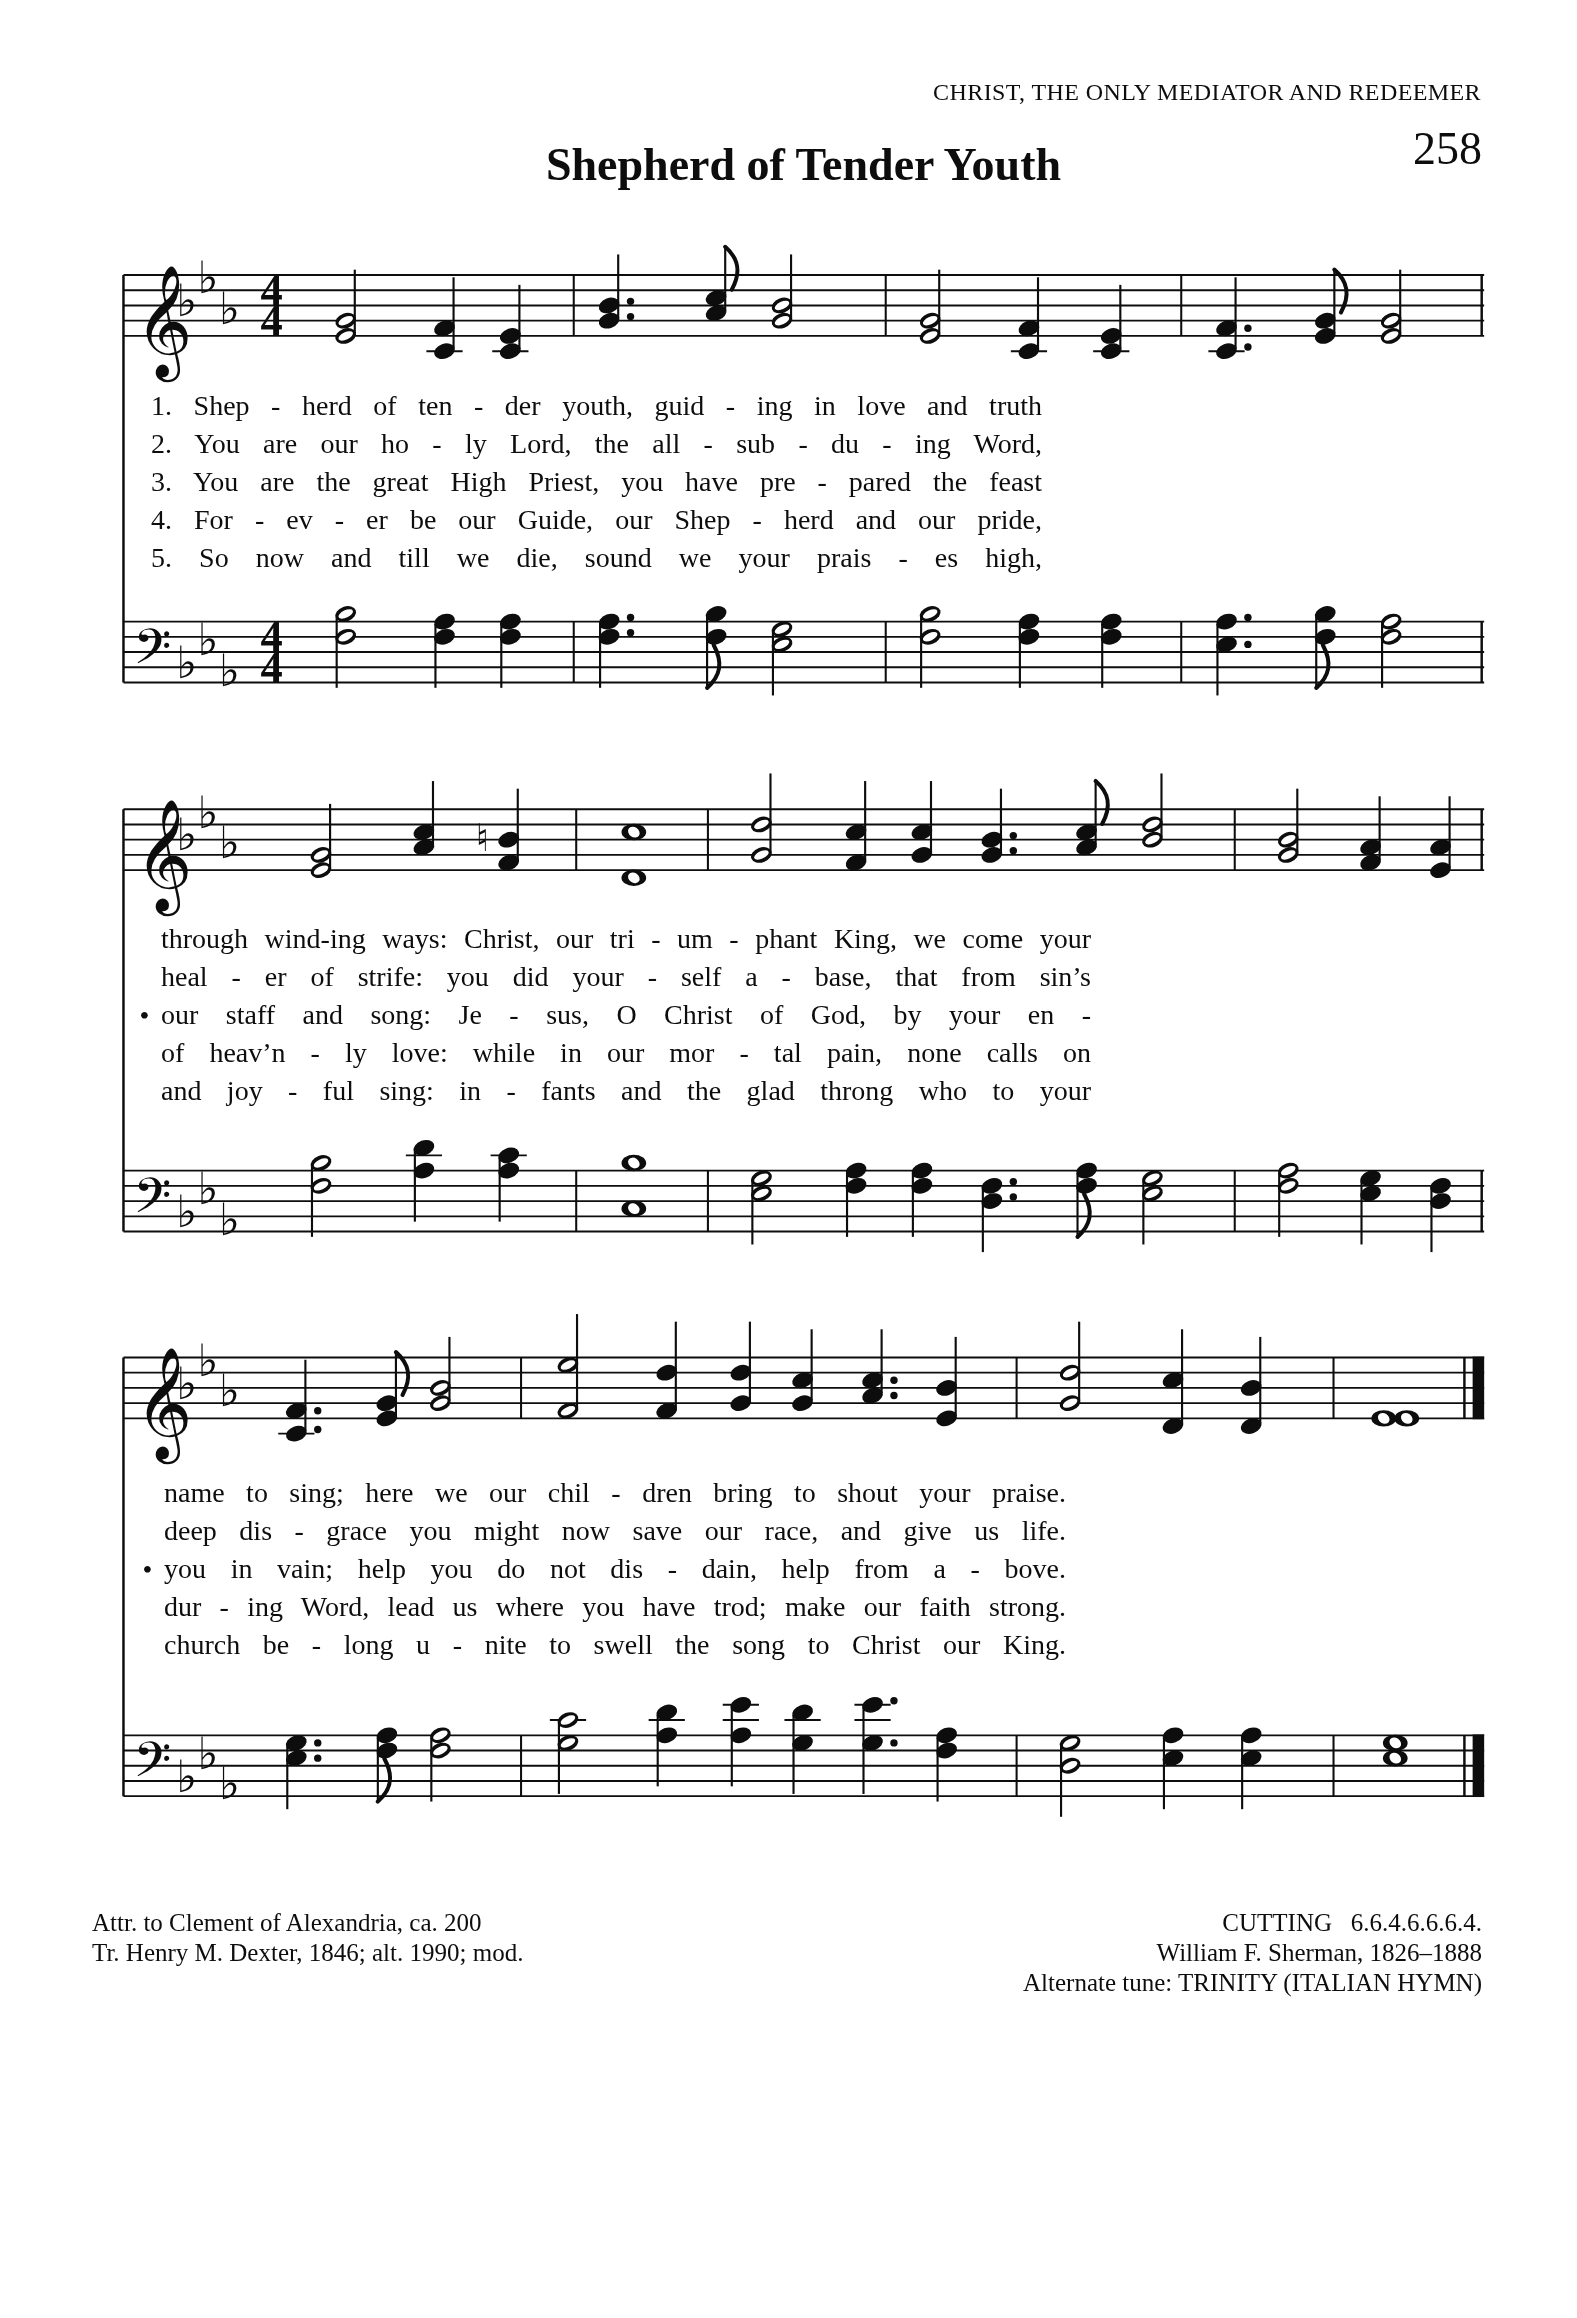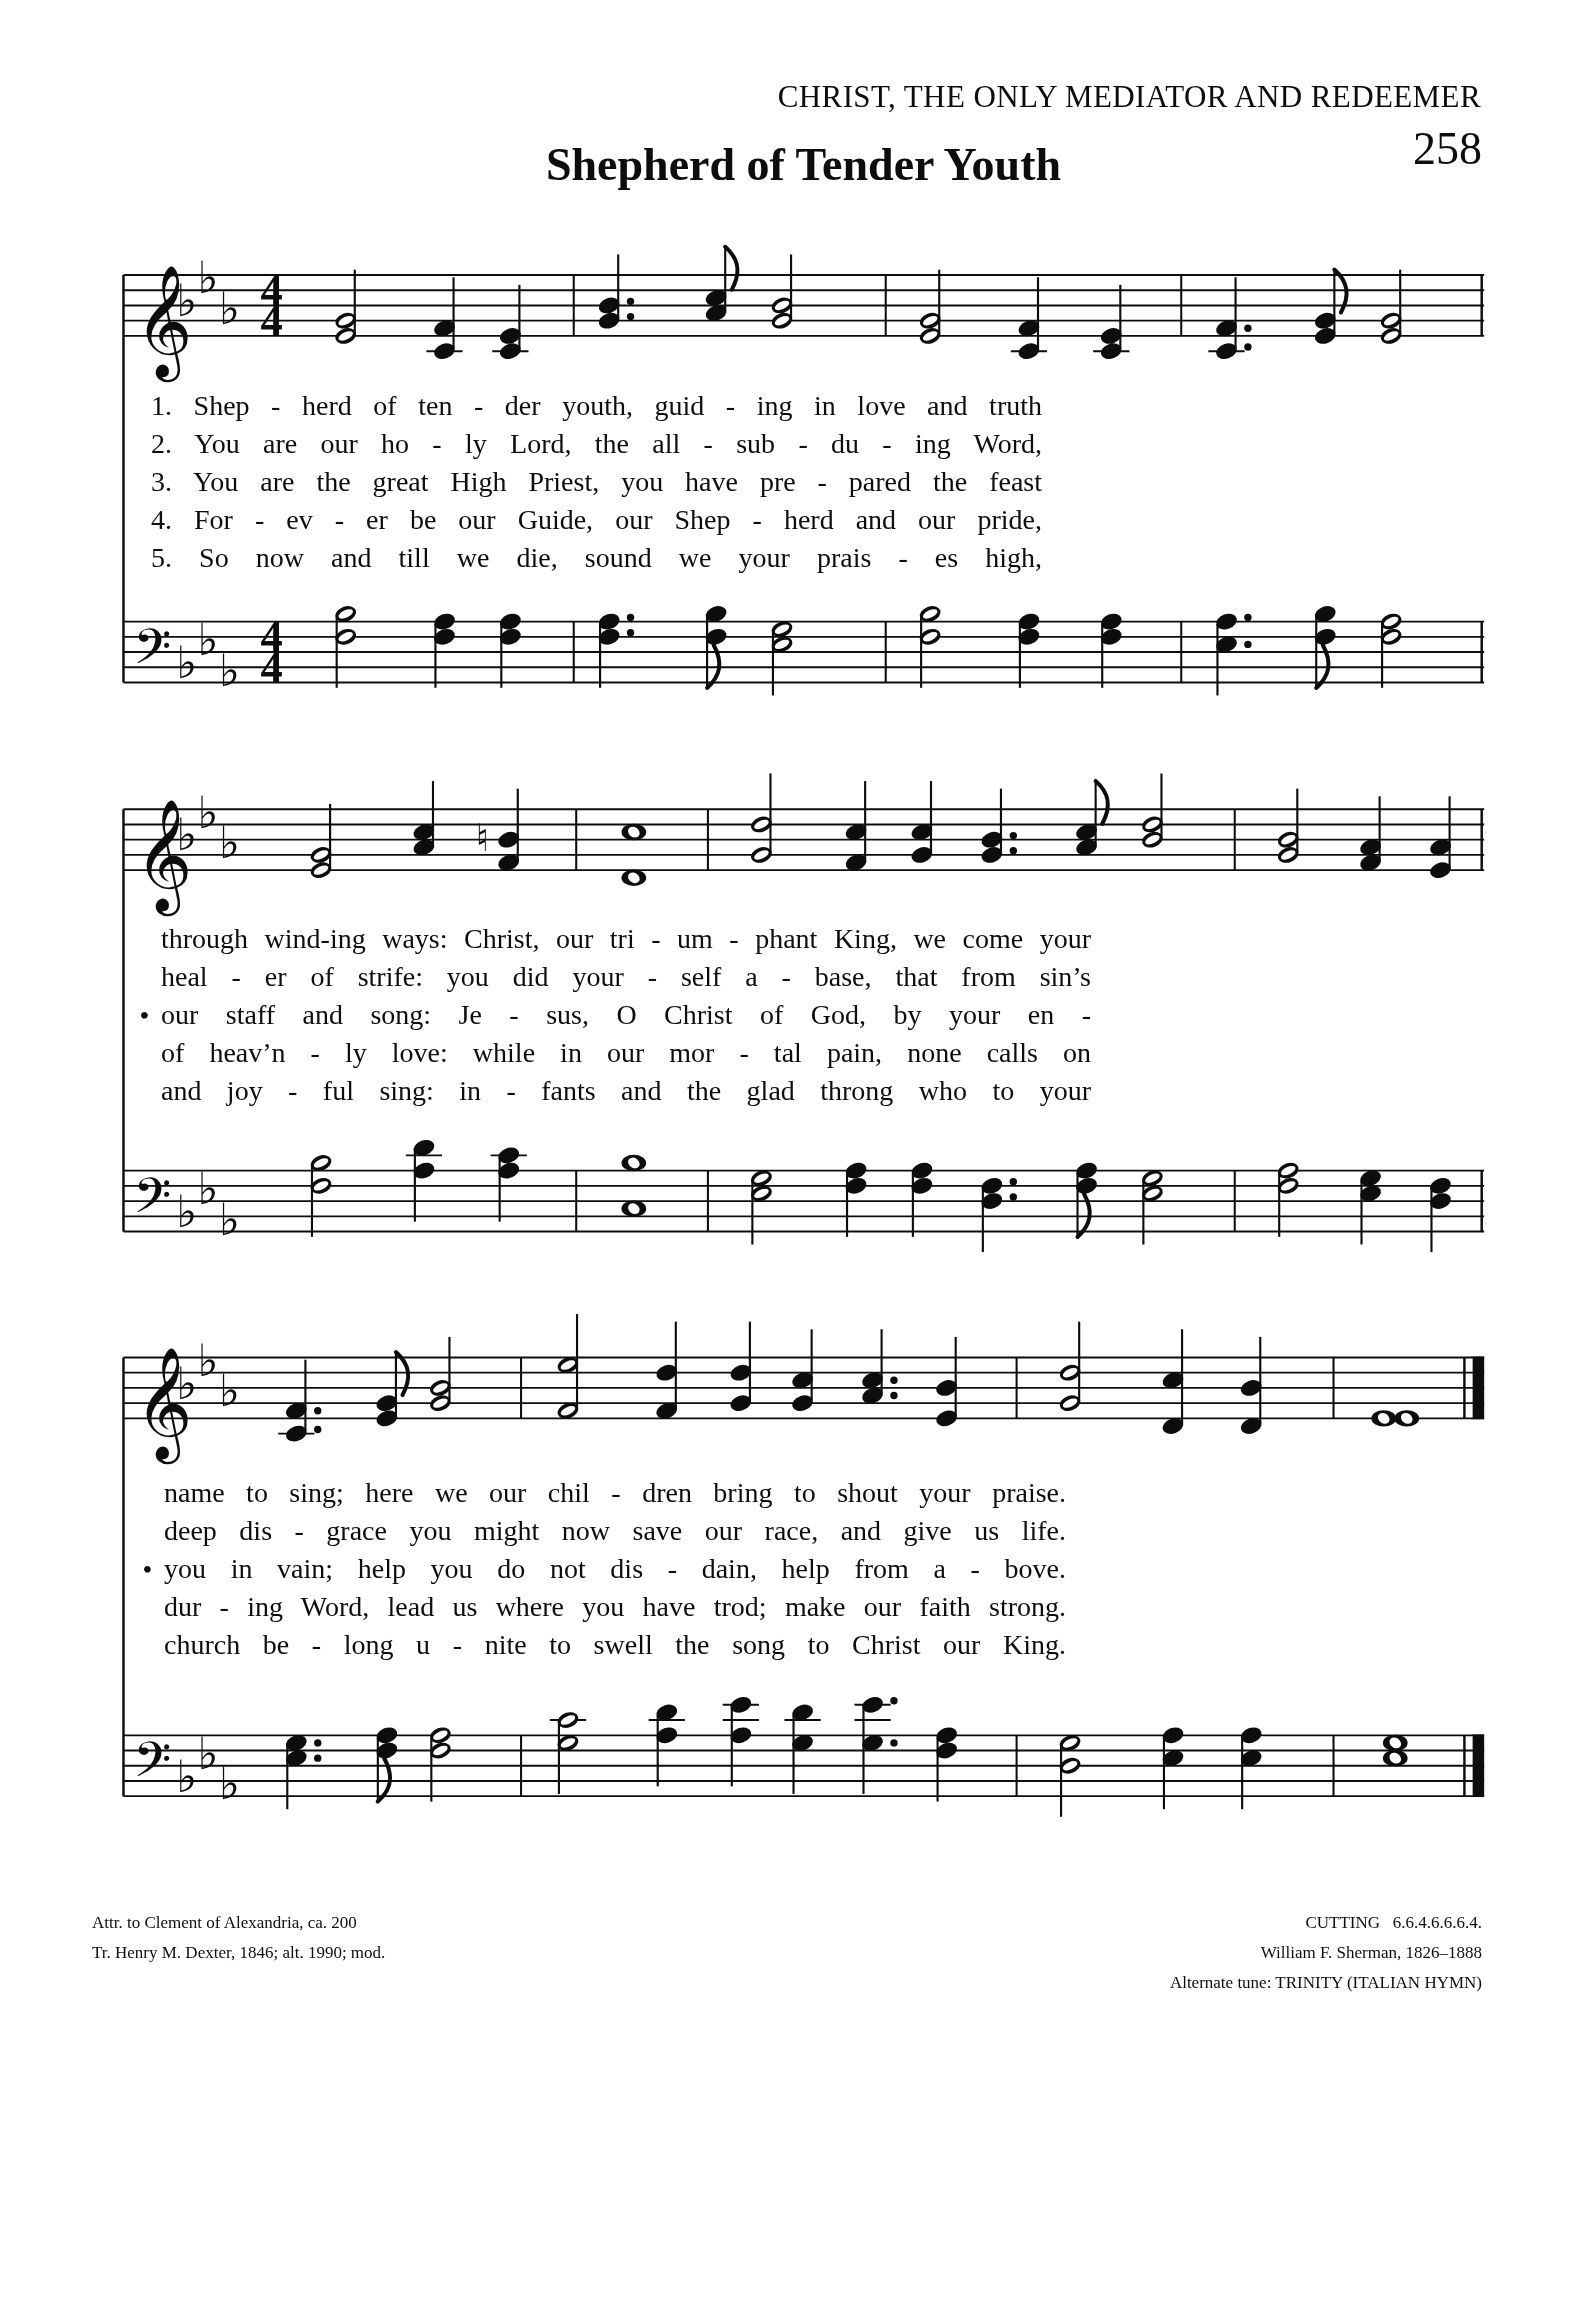--- a/index.html
+++ b/index.html
@@ -1,30 +1,30 @@
 <!DOCTYPE html>
 <html style="font-size:13px"><head>
 <meta charset="utf-8">
 <style>
   html,body{margin:0;padding:0;background:#e8e8e8;}
   #page{position:relative;width:1578px;height:2319px;background:#ffffff;overflow:hidden;
         font-family:"Liberation Serif", serif;color:#0d0d0d;}
   #music-svg{position:absolute;left:0;top:0;z-index:0;}
   .txt{position:absolute;z-index:1;white-space:nowrap;}
-  .running-head{left:123px;width:1358px;top:79px;font-size:31px;letter-spacing:0.4px;text-align:right;}
+  .running-head{left:123px;width:1358px;top:79px;font-size:24px;letter-spacing:0.4px;text-align:right;}
   .title-row{left:123px;width:1361px;top:138px;text-align:center;font-weight:bold;font-size:46px;}
   .hymn-number{position:absolute;right:96px;top:122px;font-weight:normal;font-size:46px;z-index:1;}
   .lyrics{position:absolute;z-index:1;font-size:28px;line-height:38px;}
   .lrow{text-align:justify;text-align-last:justify;white-space:normal;}
   .b1{left:151px;top:387px;width:891px;}
   .b2{left:161px;top:920px;width:930px;}
   .b3{left:164px;top:1474px;width:902px;}
   .bullet{position:absolute;left:-21.4px;font-size:28px;}
   .b2 .bullet,.b3 .bullet{top:77px;}
-  .footer{position:absolute;top:1908px;font-size:17px;line-height:30px;z-index:1;}
+  .footer{position:absolute;top:1908px;font-size:25px;line-height:30px;z-index:1;}
   .footer-left{left:92px;text-align:left;}
   .footer-right{right:96px;text-align:right;}
 </style>
 </head>
 <body>
 
 <div id="page">
   <svg id="music-svg" width="1578" height="2319" viewBox="0 0 1917 2817">
       <line x1="150" y1="334" x2="150" y2="829" stroke="#0d0d0d" stroke-width="3"></line>
       <line x1="150" y1="334" x2="1803" y2="334" stroke="#0d0d0d" stroke-width="2.2"></line>

